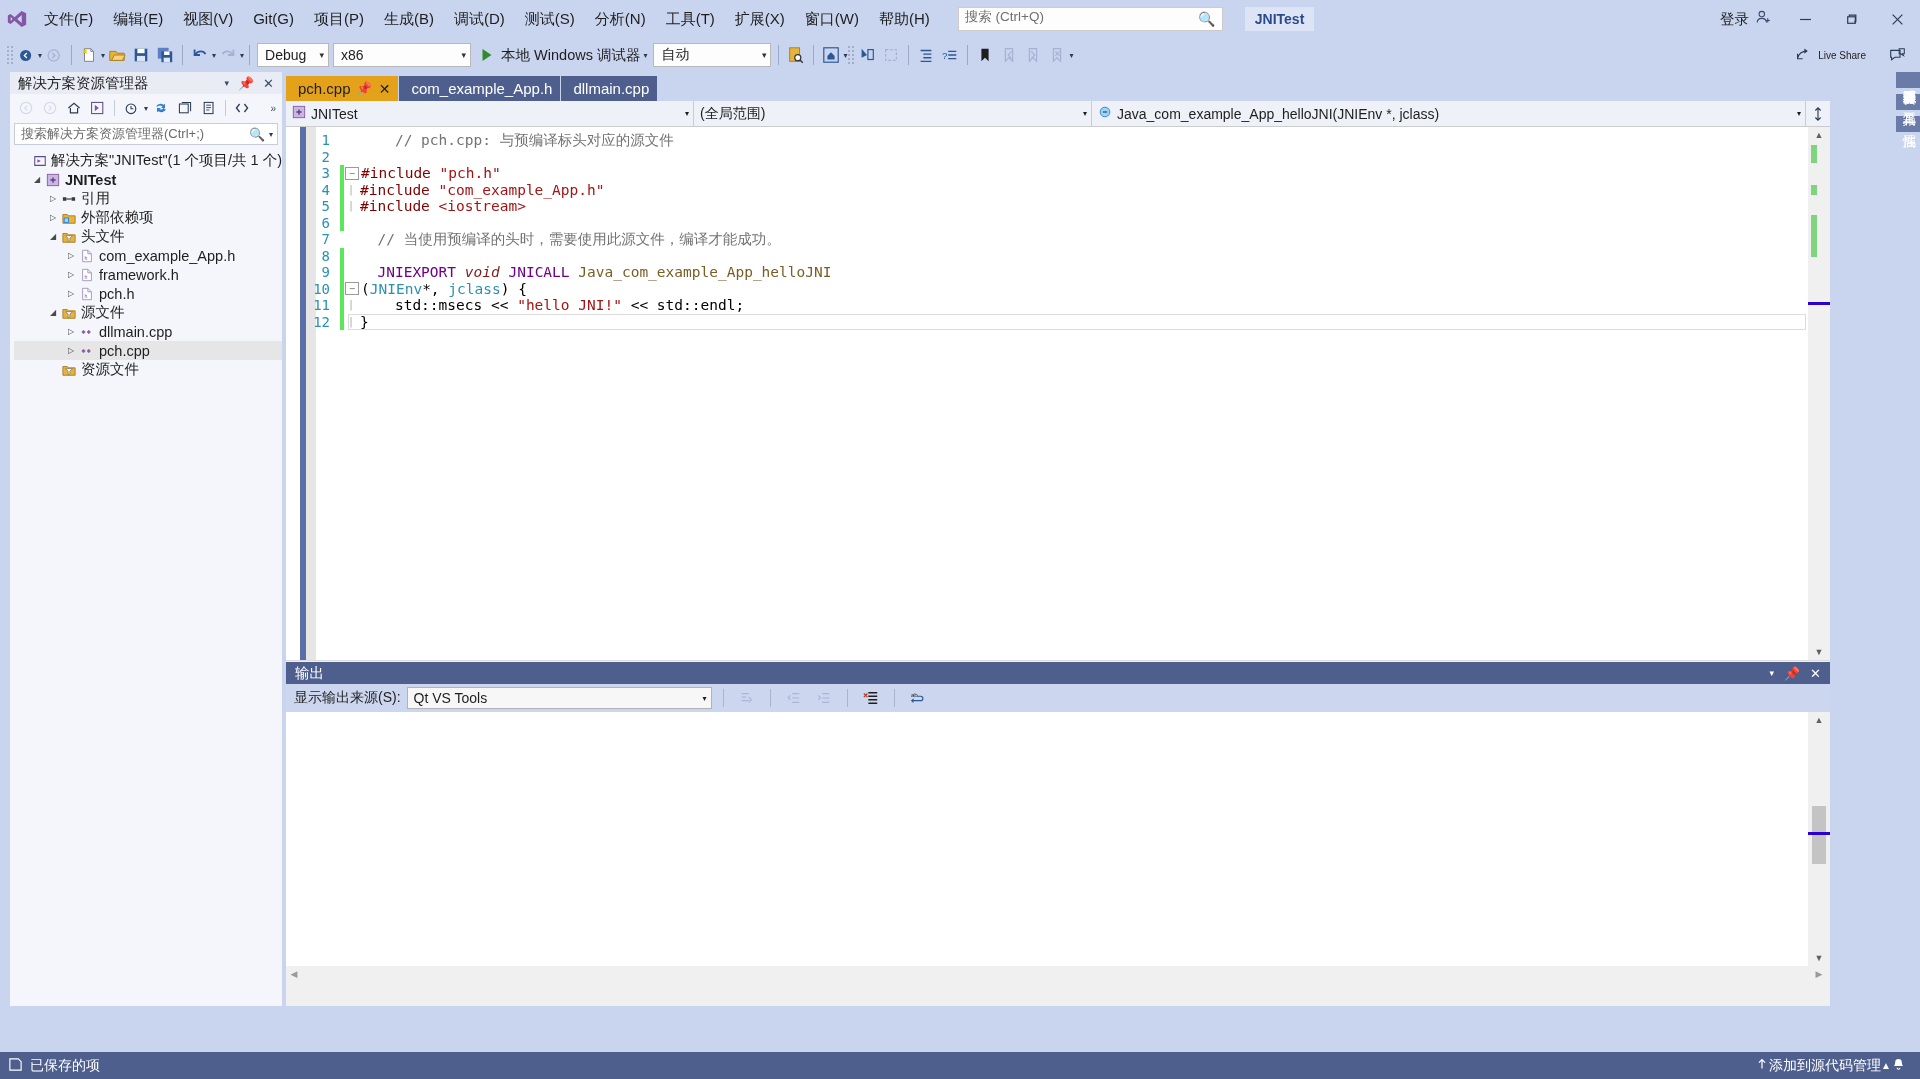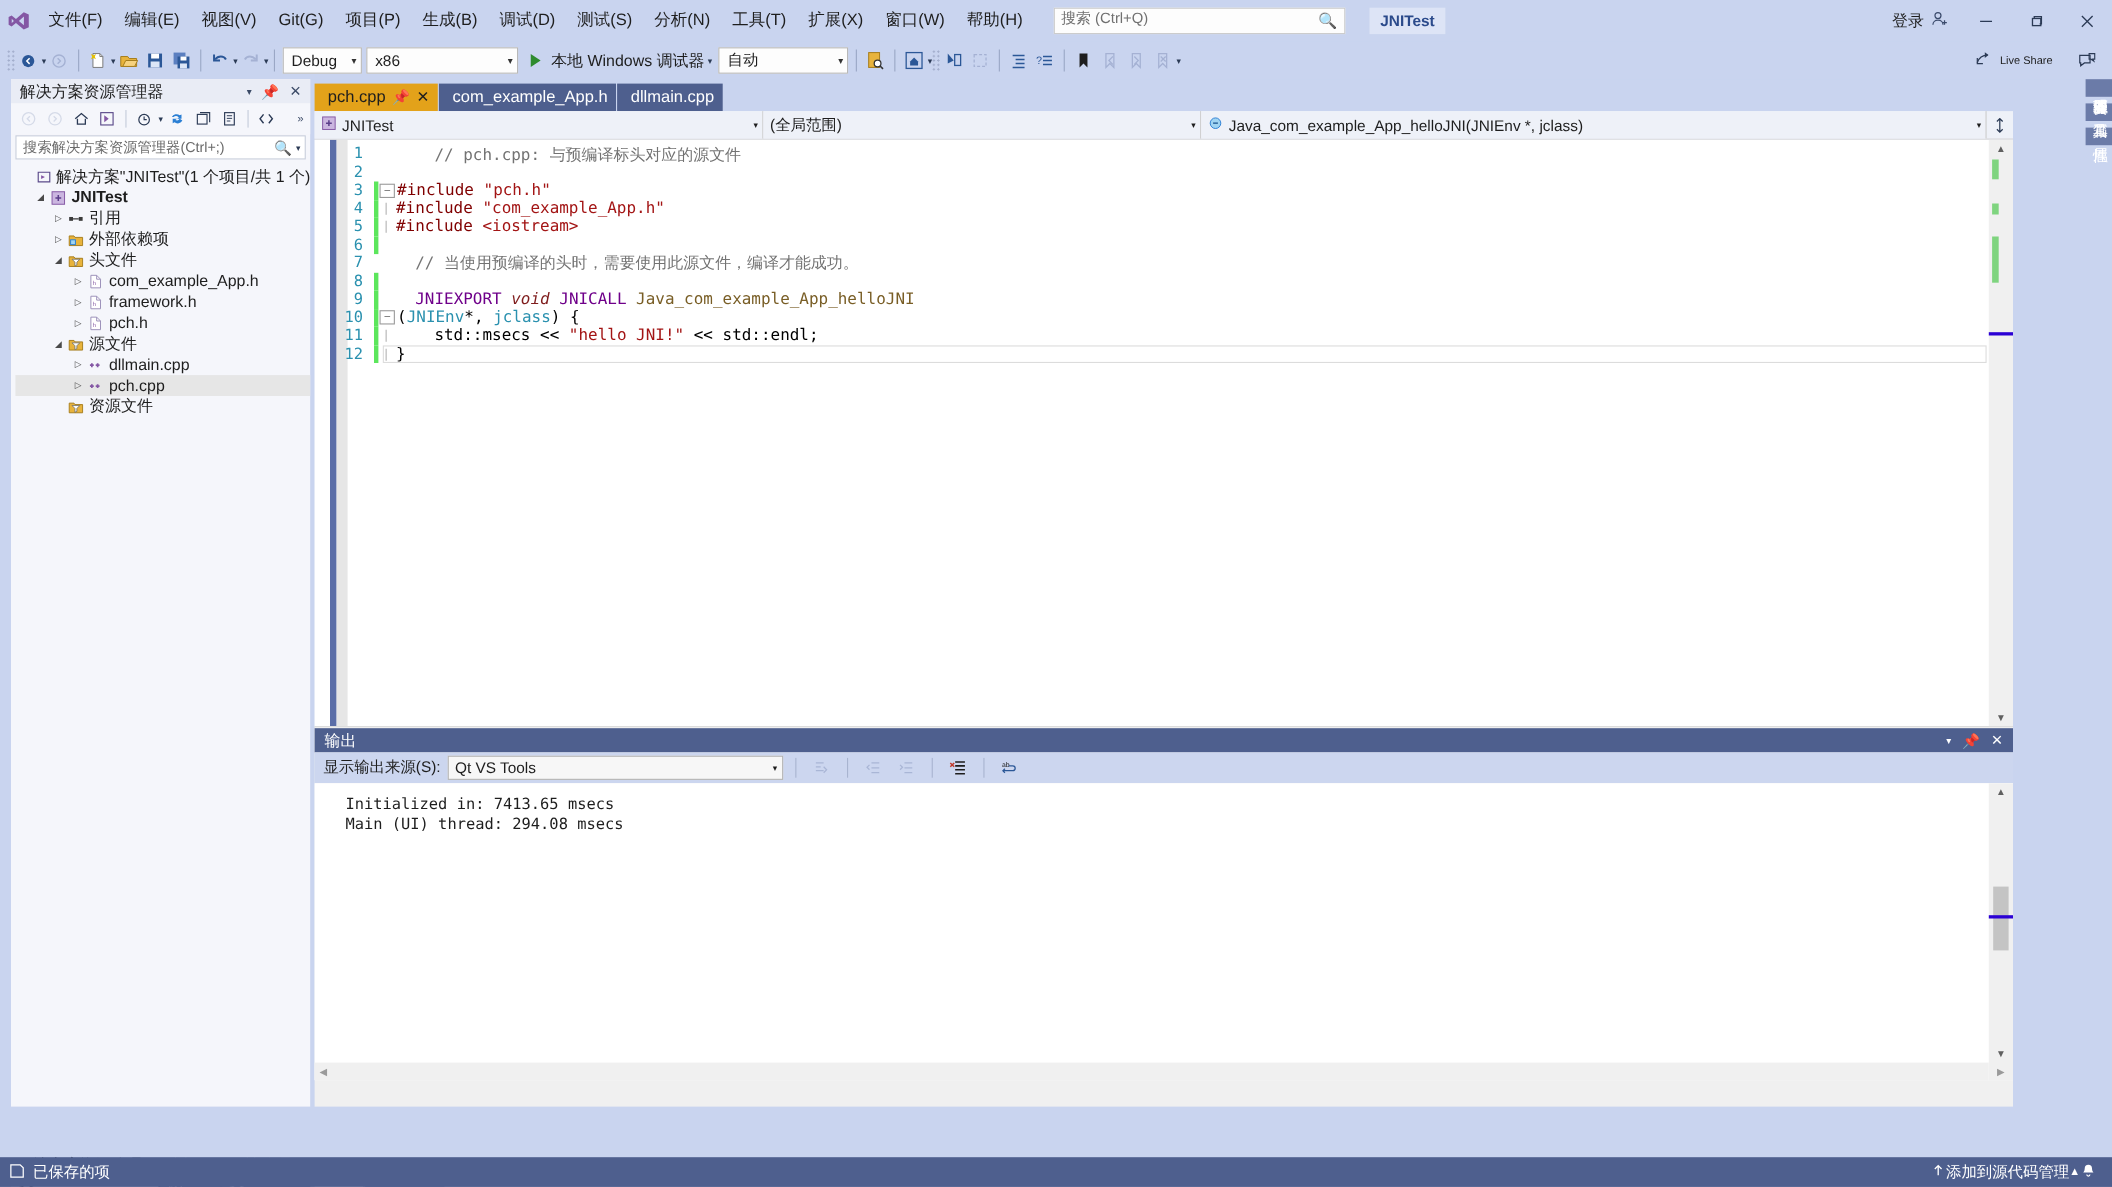--- a/index.html
+++ b/index.html
@@ -770,24 +770,20 @@
       <span class="tsep" style="background:#a8b4d0;height:18px"></span>
       <span class="out-ibtn">
         <svg width="16" height="16" viewBox="0 0 18 18">
             <text x="1" y="8" font-size="7" fill="#1e1e1e">ab</text>
             <path d="M2 12h10a2.5 2.5 0 100-5H8" stroke="#2b5797" stroke-width="1.3" fill="none"></path>
             <path d="M4 10l-2 2 2 2" stroke="#2b5797" stroke-width="1.3" fill="none"></path>
           </svg>
       </span>
     </div>
     <div class="out-body">
-      <div class="out-text">
-        <div>Initialized in: 7413.65 msecs</div>
-        <div>Main (UI) thread: 294.08 msecs</div>
-      </div>
       <div class="v-scroll">
         <div class="up">▲</div>
         <div style="position:absolute;top:94px;left:4px;width:14px;height:58px;background:#c4c4c4"></div>
         <div style="position:absolute;top:120px;left:0;width:22px;height:3px;background:#2b00d4"></div>
         <div class="dn" style="position:absolute;bottom:16px;left:0;right:0">▼</div>
         <div style="position:absolute;bottom:0;left:0;right:0;height:16px;display:flex;align-items:center;justify-content:center;font-size:9px;color:#9a9a9a">▶</div>
       </div>
       <div class="out-hscroll">
         <div style="width:16px;height:16px;display:flex;align-items:center;justify-content:center;font-size:9px;color:#9a9a9a">◀</div>
       </div>

